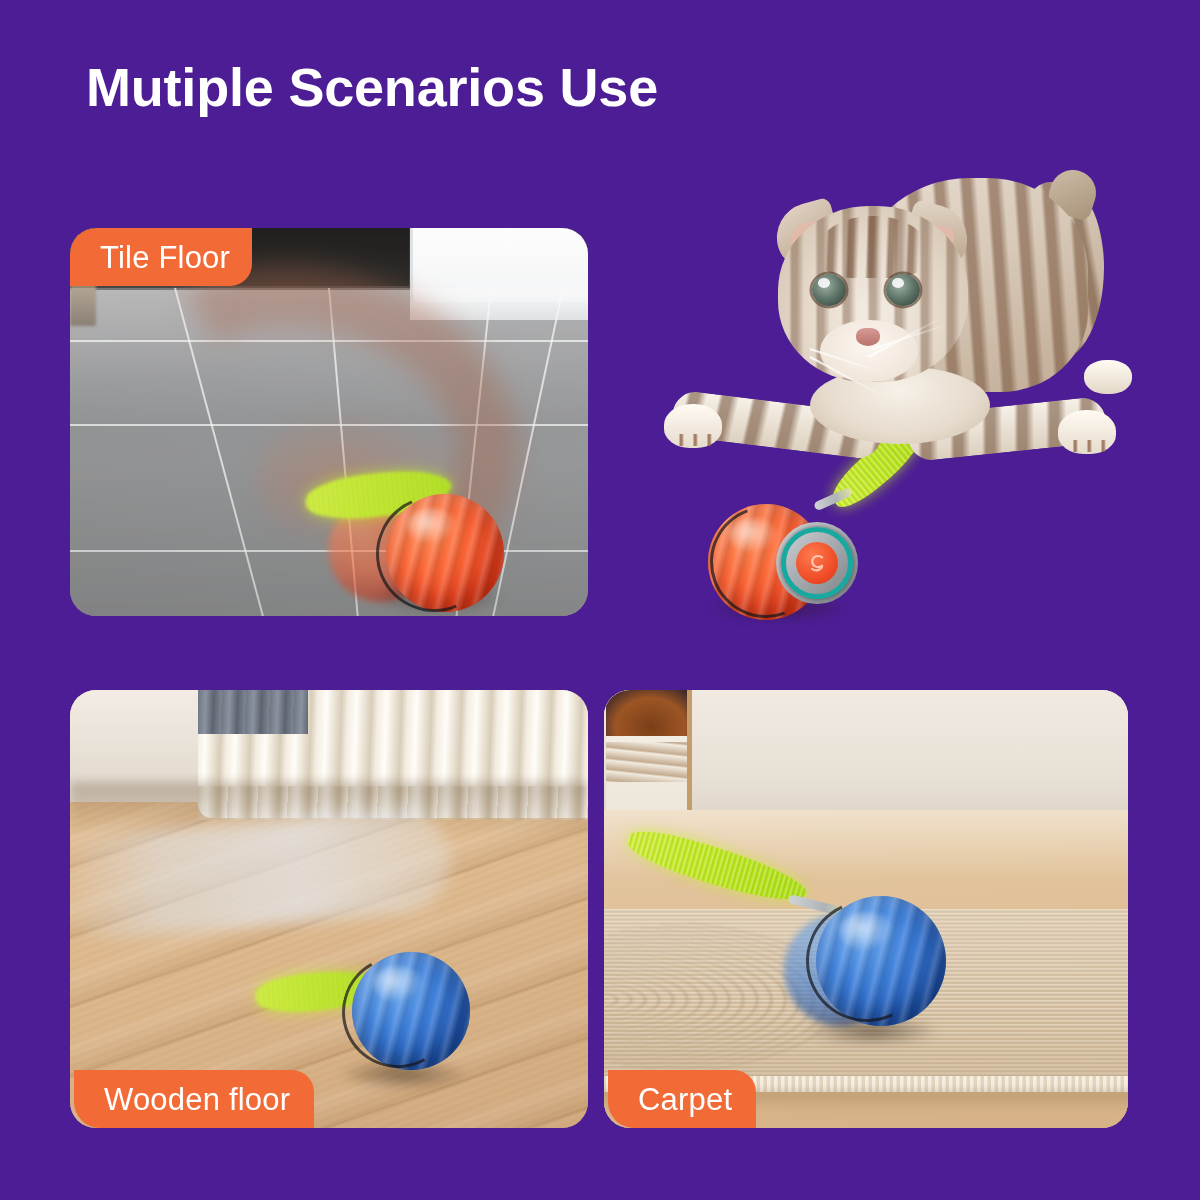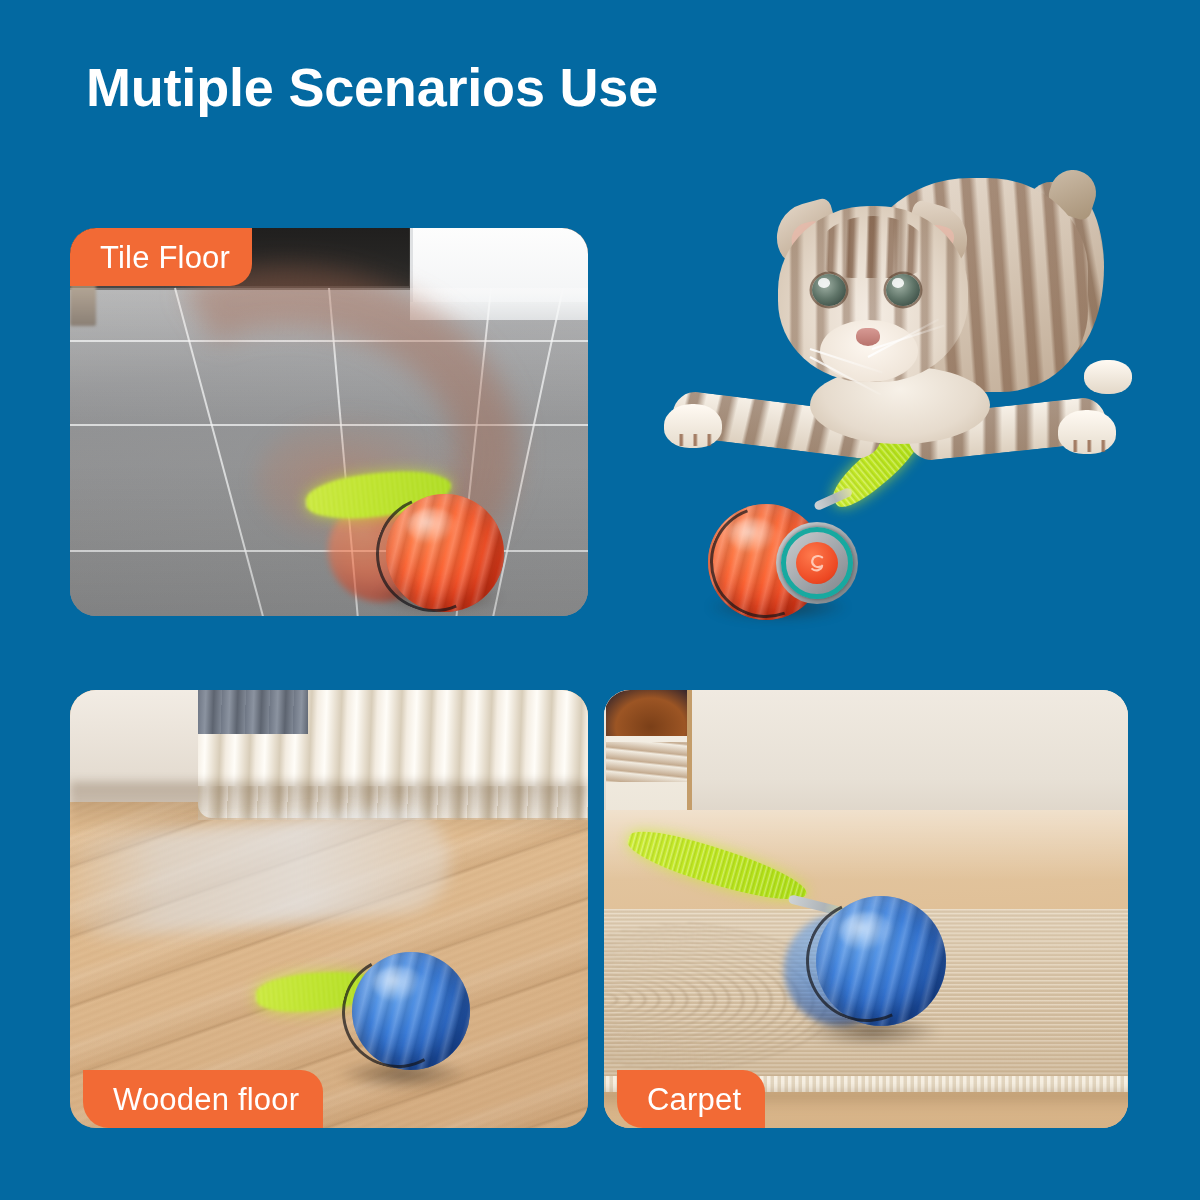--- a/index.html
+++ b/index.html
@@ -56,21 +56,21 @@
     z-index:9;
     white-space:nowrap;
   }
   .badge.tl {
     left:0; top:0;
     height:58px;
     padding:0 22px 0 30px;
     border-radius:26px 0 22px 0;
   }
   .badge.bl {
-    left:13px; bottom:0;
+    left:4px; bottom:0;
     height:58px;
     padding:0 24px 0 30px;
     border-radius:0 22px 0 26px;
   }
 
   
   #card-tile { left:70px; top:228px; width:518px; height:388px; }
 
   .tile-floor {
     position:absolute; left:0; top:0; width:100%; height:100%;
@@ -481,21 +481,21 @@
     background:linear-gradient(180deg,#fffaf3,#e3d8c8);
     z-index:3;
   }
 
   
   #hero-product { position:absolute; left:40px; top:300px; width:260px; height:160px; }
 </style>
 </head>
 <body style="background: rgb(17, 43, 99);">
 
-<div id="stage" style="background: #0369a1;">
+<div id="stage" style="background: #4c1d95;">
 
   <div id="page-title">Mutiple Scenarios Use</div>
 
   <div class="card" id="card-tile">
     <div class="scene tile-floor">
 
       <div class="tile-wall"></div>
       <div class="tile-darkcab"></div>
       <div class="tile-leftobj"></div>
       <div class="tile-white-wall"></div>

